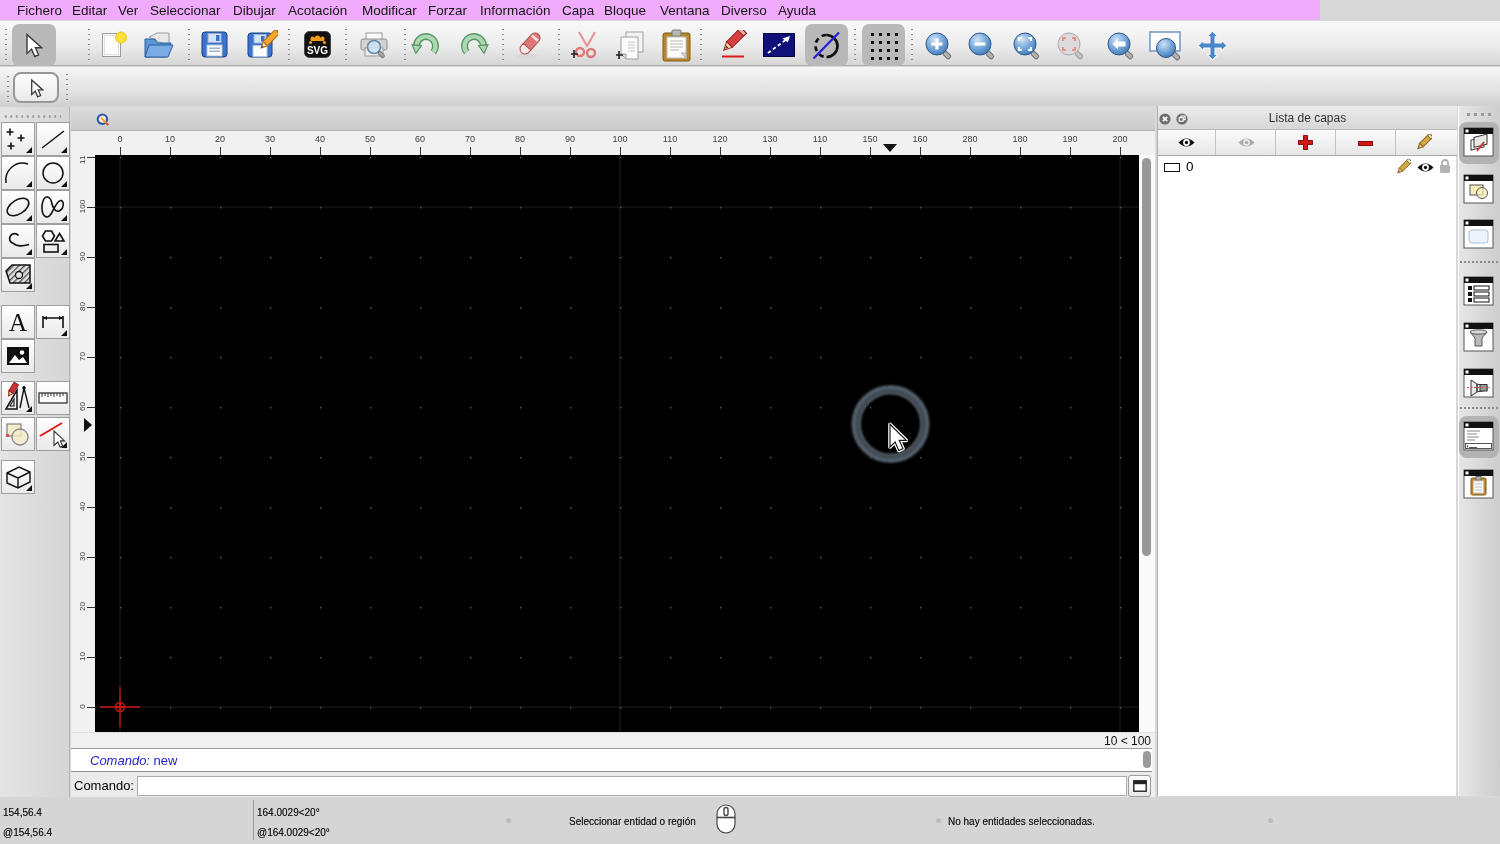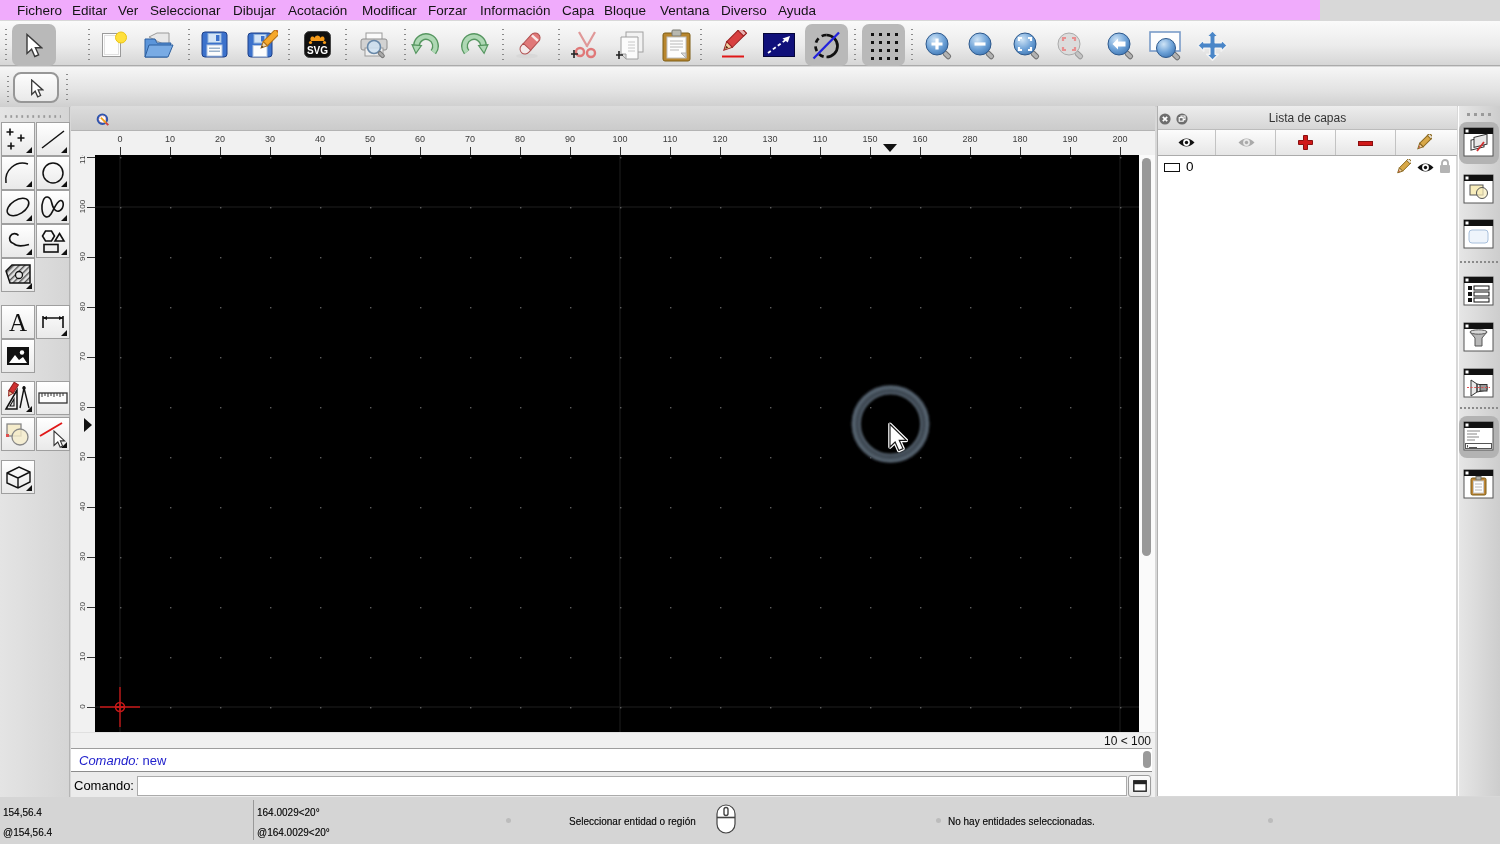--- a/index.html
+++ b/index.html
@@ -528,21 +528,21 @@
             <path d="M795 269.3 L795 292 L800.1 287.1 L803.8 295.5 L808 293.6 L804.3 285.4 L811.3 285.4 Z" fill="none" stroke="#fff" stroke-width="3.6" stroke-linejoin="round"></path>
             <path d="M795 269.3 L795 292 L800.1 287.1 L803.8 295.5 L808 293.6 L804.3 285.4 L811.3 285.4 Z" fill="#fff" stroke="#1a1a1a" stroke-width="1.2"></path>
           </g>
       </svg>
     </div>
     <div id="vsb">
         <div class="thumb"></div>
       </div>
     <div id="gstat">10 &lt; 100</div>
     <div id="chist">
-        <span style="position:absolute;left:8px;top:4px;color:#2222cc"><i>Comando:</i> new</span>
+        <span style="position:absolute;left:19px;top:4px;color:#2222cc"><i>Comando:</i> new</span>
         <div class="sb"></div>
       </div>
     <div id="cinput">
         <span style="position:absolute;left:3px;top:6px;font-size:13px;color:#000">Comando:</span>
         <div class="field"></div>
         <div class="btn">
           <svg style="position:absolute;left:4px;top:4px" width="14" height="12" viewBox="0 0 14 12">
             <rect x="0.8" y="0.8" width="12.4" height="10.4" fill="#fff" stroke="#222" stroke-width="1.4"></rect>
             <rect x="0.8" y="0.8" width="12.4" height="3.4" fill="#222"></rect>
           </svg>

